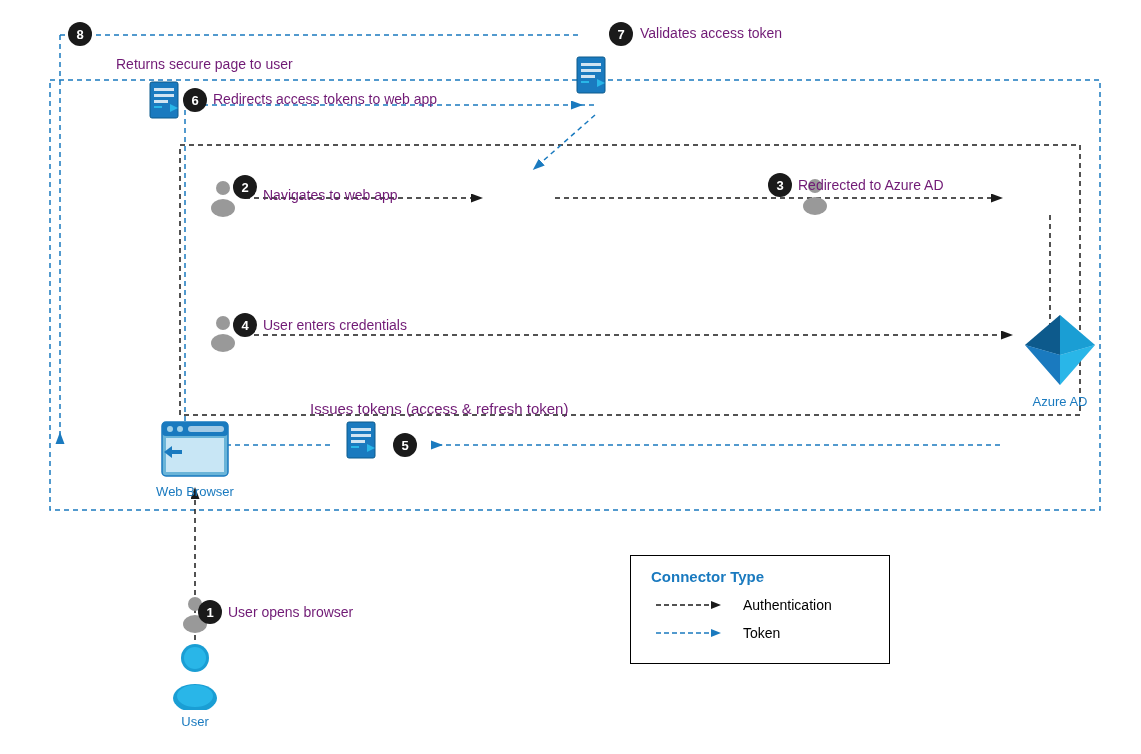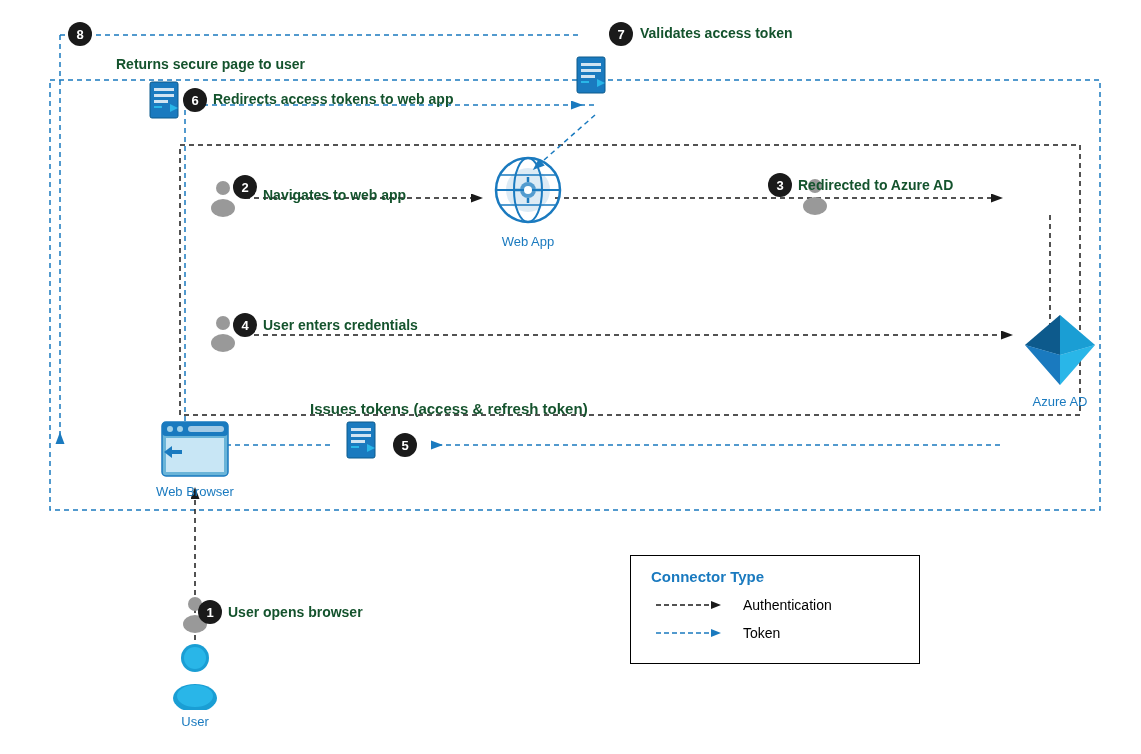--- a/index.html
+++ b/index.html
@@ -18,23 +18,22 @@
     }
     svg.main-svg {
       position: absolute;
       top: 0; left: 0;
       width: 1141px;
       height: 754px;
     }
     .label {
       position: absolute;
       font-size: 14px;
-      color: #14532d;
+      color: #701a75;
       white-space: nowrap;
-      font-weight: bold;
     }
     .label-blue {
       color: #1a7abf;
       font-size: 13px;
       text-align: center;
     }
     .step-badge {
       display: inline-flex;
       align-items: center;
       justify-content: center;
@@ -142,40 +141,20 @@
     <circle cx="10" cy="9" r="3" fill="#a0d0e8"></circle>
     <circle cx="20" cy="9" r="3" fill="#a0d0e8"></circle>
     <rect x="28" y="6" width="36" height="6" rx="3" fill="#fff" opacity="0.6"></rect>
 
     <polygon points="12,38 4,32 12,26" fill="#1a7abf"></polygon>
     <rect x="12" y="30" width="10" height="4" fill="#1a7abf"></rect>
   </svg>
   <div class="label-blue">Web Browser</div>
 </div>
 
-<div style="position:absolute; left:488px; top:155px; text-align:center; width:80px;">
-  <svg width="70" height="75" viewBox="0 0 70 75">
-
-    <circle cx="35" cy="35" r="32" fill="none" stroke="#1a7abf" stroke-width="2.5"></circle>
-    <circle cx="35" cy="35" r="22" fill="#1a7abf" opacity="0.15"></circle>
-    <ellipse cx="35" cy="35" rx="14" ry="32" fill="none" stroke="#1a7abf" stroke-width="2"></ellipse>
-    <line x1="3" y1="35" x2="67" y2="35" stroke="#1a7abf" stroke-width="2"></line>
-    <line x1="8" y1="20" x2="62" y2="20" stroke="#1a7abf" stroke-width="1.5"></line>
-    <line x1="8" y1="50" x2="62" y2="50" stroke="#1a7abf" stroke-width="1.5"></line>
-
-    <circle cx="35" cy="35" r="8" fill="#1a7abf" opacity="0.7"></circle>
-    <circle cx="35" cy="35" r="4" fill="#fff"></circle>
-
-    <line x1="35" y1="22" x2="35" y2="27" stroke="#1a7abf" stroke-width="2.5"></line>
-    <line x1="35" y1="43" x2="35" y2="48" stroke="#1a7abf" stroke-width="2.5"></line>
-    <line x1="22" y1="35" x2="27" y2="35" stroke="#1a7abf" stroke-width="2.5"></line>
-    <line x1="43" y1="35" x2="48" y2="35" stroke="#1a7abf" stroke-width="2.5"></line>
-  </svg>
-  <div class="label-blue">Web App</div>
-</div>
 
 <div style="position:absolute; left:1010px; top:310px; text-align:center; width:100px;">
   <svg width="80" height="80" viewBox="0 0 80 80">
 
     <polygon points="40,5 75,35 40,75 5,35" fill="#1a7abf" opacity="0.3"></polygon>
     <polygon points="40,5 75,35 40,45" fill="#1a9ed4"></polygon>
     <polygon points="40,5 5,35 40,45" fill="#0d5a8c"></polygon>
     <polygon points="5,35 40,75 40,45" fill="#1a7abf"></polygon>
     <polygon points="75,35 40,75 40,45" fill="#29b6e8"></polygon>
   </svg>
@@ -277,21 +256,21 @@
 
 <div class="label" style="left:228px; top:604px;">User opens browser</div>
 <div class="label" style="left:263px; top:178px;margin-top:9px;">Navigates to web app</div>
 <div class="label" style="left:798px; top:177px;">Redirected to Azure AD</div>
 <div class="label" style="left:263px; top:317px;">User enters credentials</div>
 <div class="label" style="left:310px; top:400px; font-size:15px;">Issues tokens (access &amp; refresh token)</div>
 <div class="label" style="left:213px; top:91px;">Redirects access tokens to web app</div>
 <div class="label" style="left:640px; top:25px;">Validates access token</div>
 <div class="label" style="left:96px; top:56px;margin-left:20px;">Returns secure page to user</div>
 
-<div class="connector-legend" style="left:630px; top:555px; width:290px;">
+<div class="connector-legend" style="left:630px; top:555px; width:260px;">
   <div class="legend-title">Connector Type</div>
 
   <div class="legend-item">
     <svg class="legend-line" height="20">
       <line x1="5" y1="10" x2="60" y2="10" stroke="#1a1a1a" stroke-width="1.5" stroke-dasharray="5,3"></line>
       <polygon points="60,6 70,10 60,14" fill="#1a1a1a"></polygon>
     </svg>
     <span>Authentication</span>
   </div>
 

